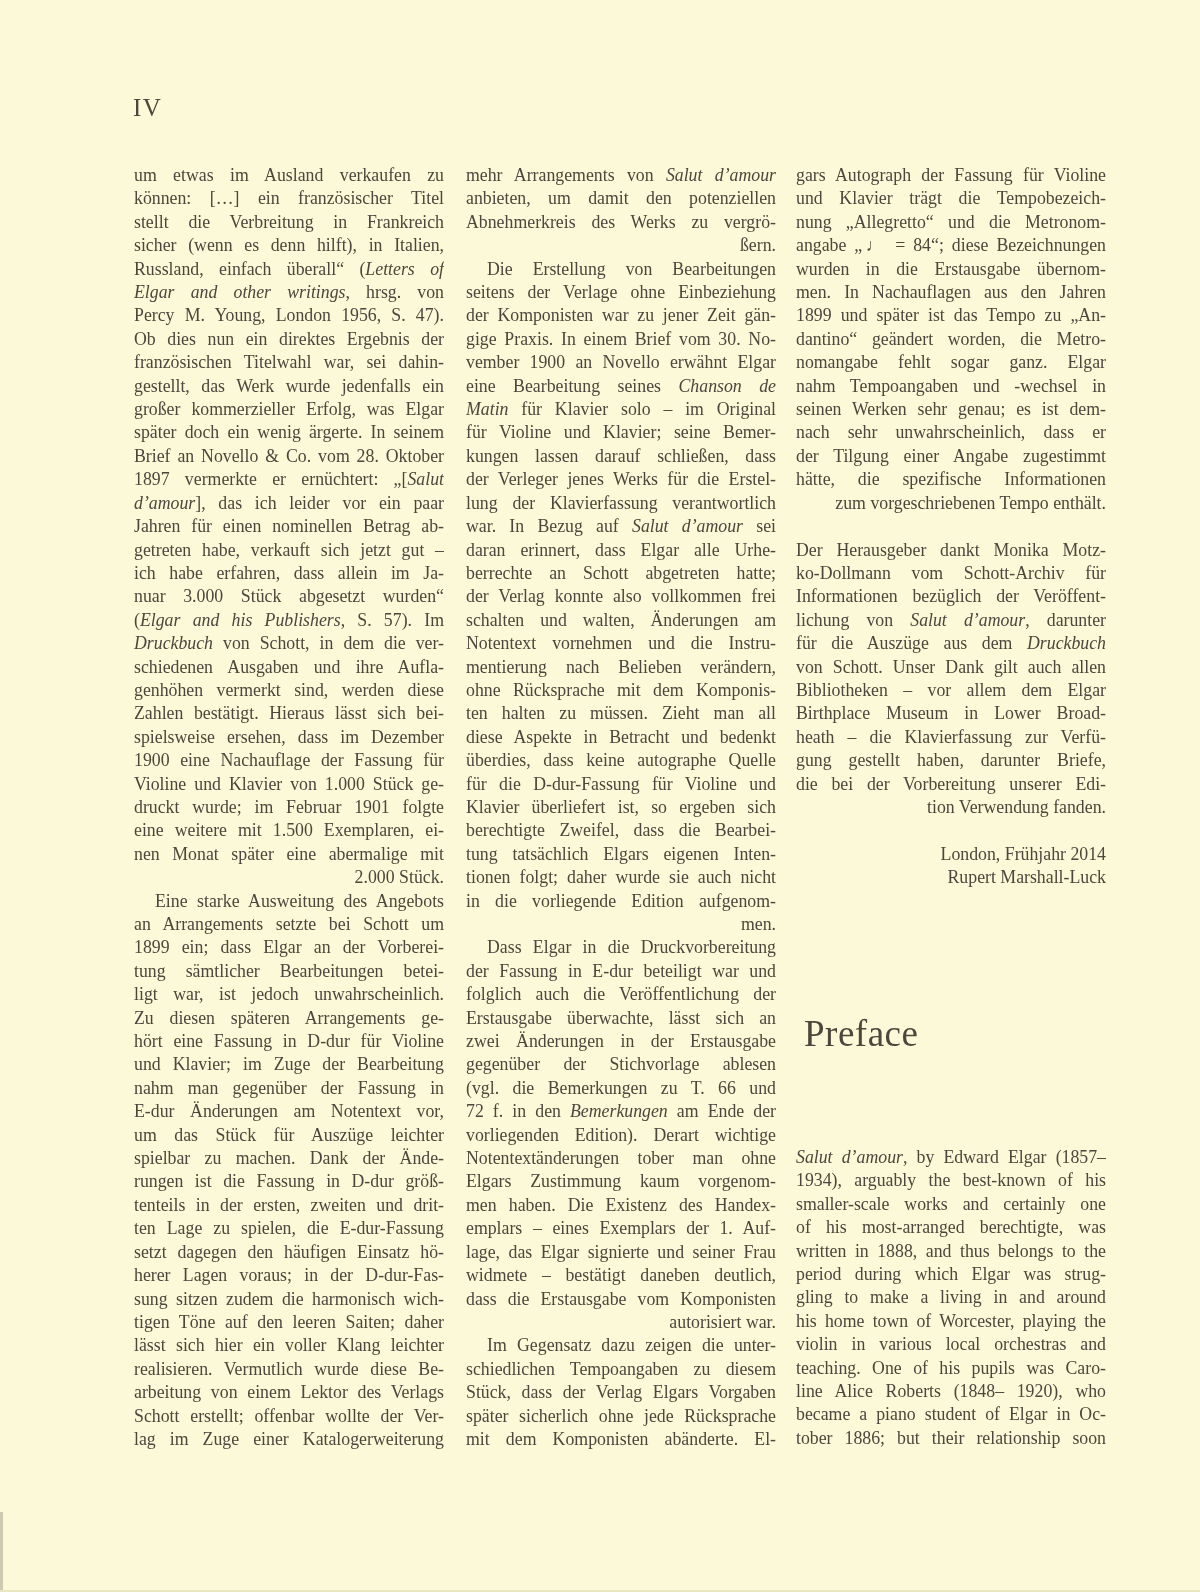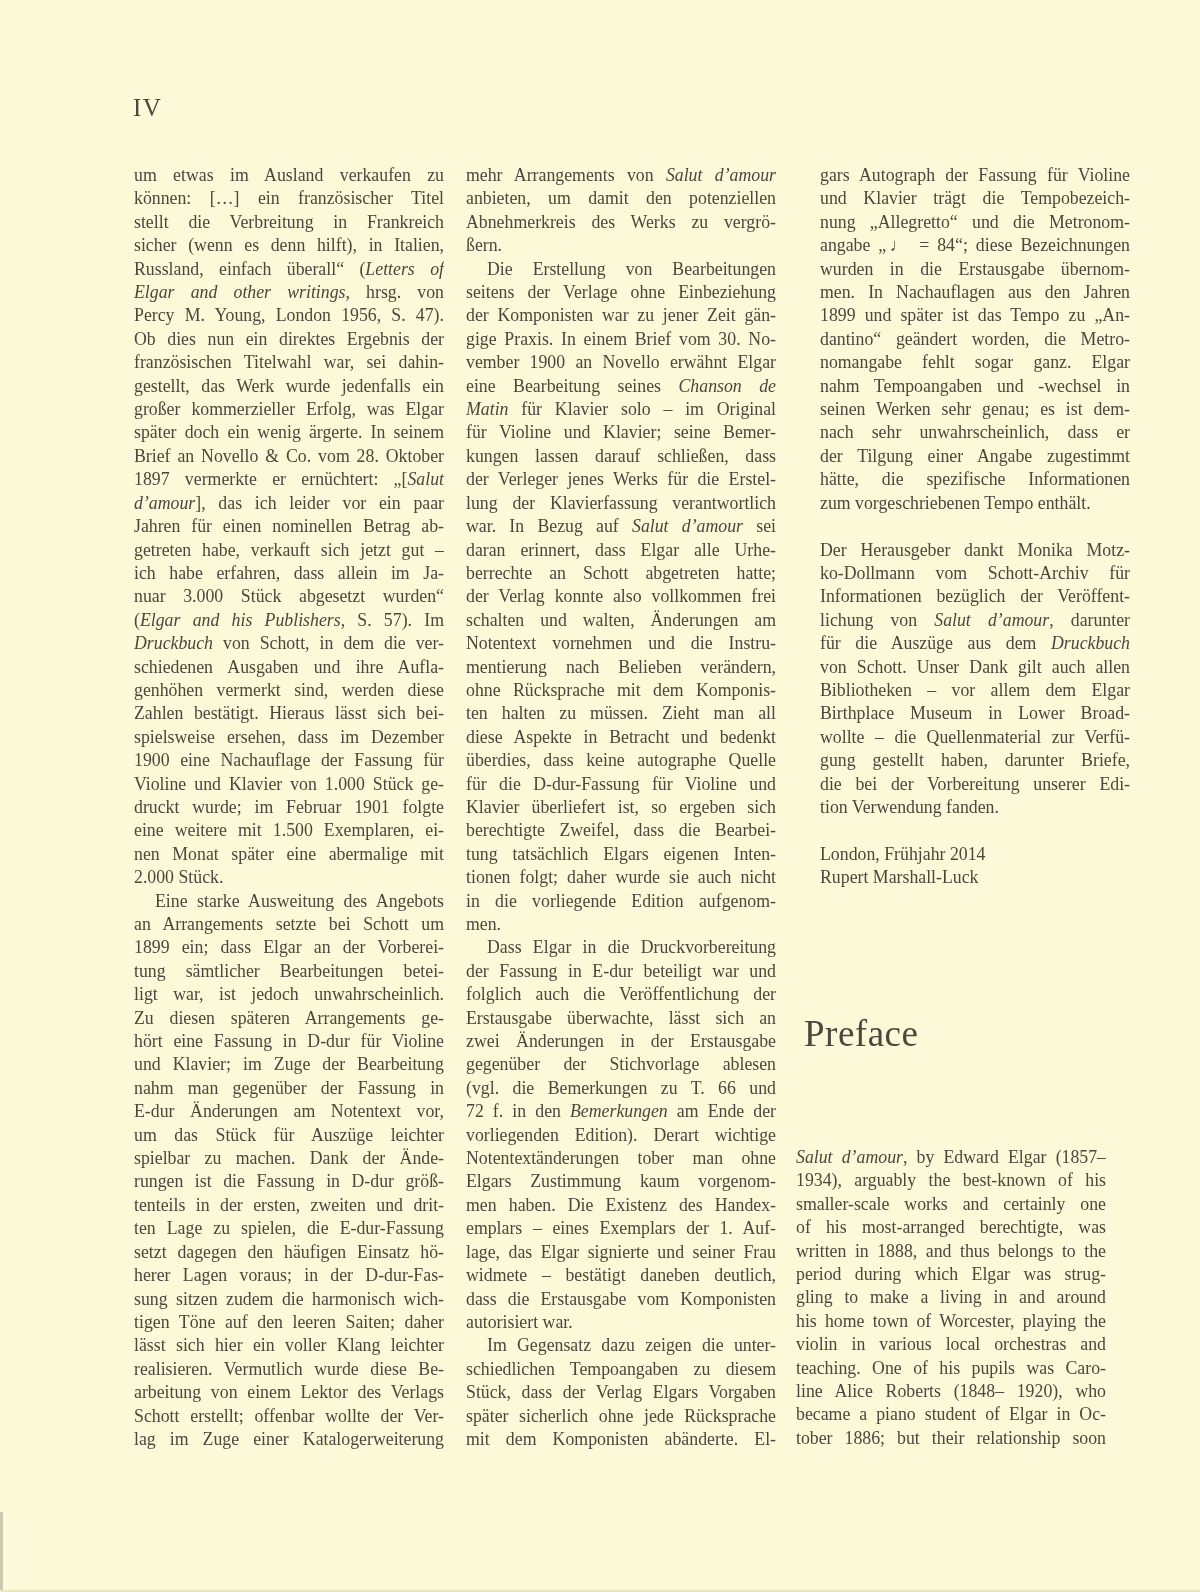--- a/index.html
+++ b/index.html
@@ -18,21 +18,21 @@
     position:absolute; top:140px; width:310px;
     font-size:17.8px;
     margin-top:24px;
   }
   .ln {
     height:23.42px; line-height:23.3px;
     text-align:justify; overflow:hidden;
     white-space:normal;
   }
   .ln:not(.end)::after { content:""; display:inline-block; width:100%; height:0; }
-  .ln.end { text-align:left; }
+  .ln.end { text-align:right; }
   .ln.ind { text-indent:21px; }
   .preface {
     position:absolute; left:796px; top:1004px; margin:8px;
     font-size:37px; font-weight:400; letter-spacing:0.5px;
   }
   .edge-left {
     position:absolute; left:0; top:1512px; width:3px; height:80px;
     background:#b3b09c; opacity:.65;
   }
   .edge-bottom {
@@ -156,21 +156,21 @@
       <div class="ln">widmete – bestätigt daneben deutlich,</div>
       <div class="ln">dass die Erstausgabe vom Komponisten</div>
       <div class="ln end">autorisiert war.</div>
       <div class="ln ind">Im Gegensatz dazu zeigen die unter-</div>
       <div class="ln">schiedlichen Tempoangaben zu diesem</div>
       <div class="ln">Stück, dass der Verlag Elgars Vorgaben</div>
       <div class="ln">später sicherlich ohne jede Rücksprache</div>
       <div class="ln">mit dem Komponisten abänderte. El-</div>
     </div>
 
-  <div class="col" style="left:820px">
+  <div class="col" style="left:796px">
       <div class="ln">gars Autograph der Fassung für Violine</div>
       <div class="ln">und Klavier trägt die Tempobezeich-</div>
       <div class="ln">nung „Allegretto“ und die Metronom-</div>
       <div class="ln">angabe „♩ = 84“; diese Bezeichnungen</div>
       <div class="ln">wurden in die Erstausgabe übernom-</div>
       <div class="ln">men. In Nachauflagen aus den Jahren</div>
       <div class="ln">1899 und später ist das Tempo zu „An-</div>
       <div class="ln">dantino“ geändert worden, die Metro-</div>
       <div class="ln">nomangabe fehlt sogar ganz. Elgar</div>
       <div class="ln">nahm Tempoangaben und -wechsel in</div>
@@ -181,21 +181,21 @@
       <div class="ln end">zum vorgeschriebenen Tempo enthält.</div>
       <div class="ln end"></div>
       <div class="ln">Der Herausgeber dankt Monika Motz-</div>
       <div class="ln">ko-Dollmann vom Schott-Archiv für</div>
       <div class="ln">Informationen bezüglich der Veröffent-</div>
       <div class="ln">lichung von <i>Salut d’amour</i>, darunter</div>
       <div class="ln">für die Auszüge aus dem <i>Druckbuch</i></div>
       <div class="ln">von Schott. Unser Dank gilt auch allen</div>
       <div class="ln">Bibliotheken – vor allem dem Elgar</div>
       <div class="ln">Birthplace Museum in Lower Broad-</div>
-      <div class="ln">wollte – die Quellenmaterial zur Verfü-</div>
+      <div class="ln">heath – die Klavierfassung zur Verfü-</div>
       <div class="ln">gung gestellt haben, darunter Briefe,</div>
       <div class="ln">die bei der Vorbereitung unserer Edi-</div>
       <div class="ln end">tion Verwendung fanden.</div>
       <div class="ln end"></div>
       <div class="ln end">London, Frühjahr 2014</div>
       <div class="ln end">Rupert Marshall-Luck</div>
     </div>
 
   <h2 class="preface">Preface</h2>
 

